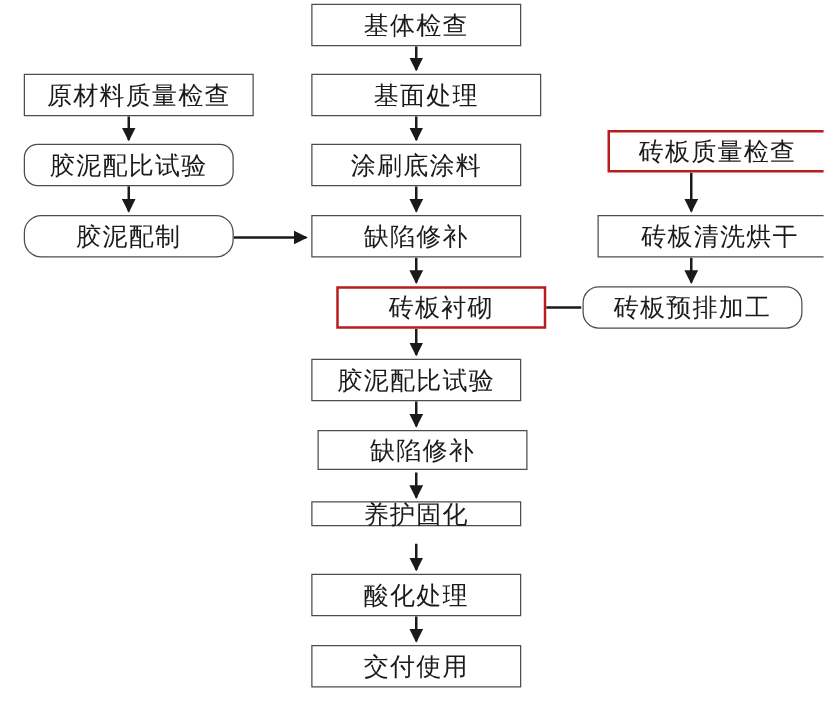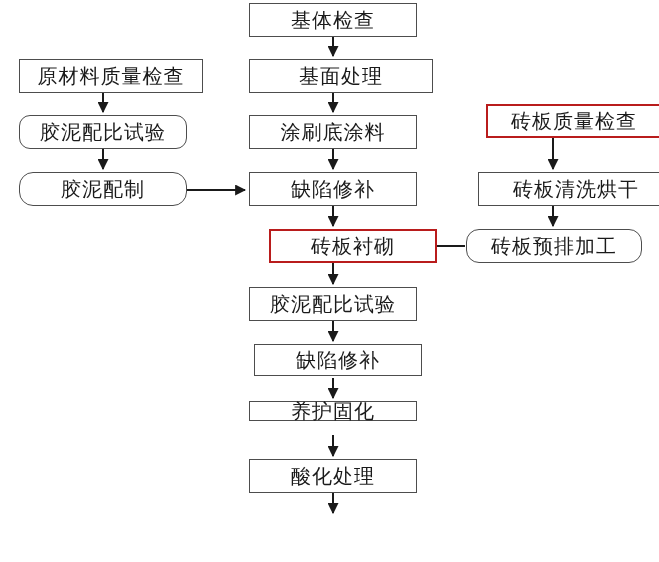--- a/index.html
+++ b/index.html
@@ -82,18 +82,19 @@
 
   <div class="node" style="left:249px; top:3px;   width:168px; height:34px;">基体检查</div>
   <div class="node" style="left:249px; top:59px;  width:184px; height:34px;">基面处理</div>
   <div class="node" style="left:249px; top:115px; width:168px; height:34px;">涂刷底涂料</div>
   <div class="node" style="left:249px; top:172px; width:168px; height:34px;">缺陷修补</div>
   <div class="node emphasis" style="left:249px; top:229px; width:168px; height:34px;">砖板衬砌</div>
   <div class="node" style="left:249px; top:287px; width:168px; height:34px;">胶泥配比试验</div>
   <div class="node" style="left:254px; top:344px; width:168px; height:32px;">缺陷修补</div>
   <div class="node" style="left:249px; top:401px; width:168px; height:20px;">养护固化</div>
   <div class="node" style="left:249px; top:459px; width:168px; height:34px;">酸化处理</div>
+  <div class="node" style="left:249px; top:516px; width:168px; height:34px;">交付使用</div>
 
   <div class="node emphasis" style="left:466px; top:104px; width:176px; height:34px;">砖板质量检查</div>
   <div class="node" style="left:466px; top:172px; width:196px; height:34px;margin-left:12px;">砖板清洗烘干</div>
   <div class="node" style="left:466px; top:229px; width:176px; height:34px;border-radius:13px;">砖板预排加工</div>
 
 </div>
 
 </body></html>

